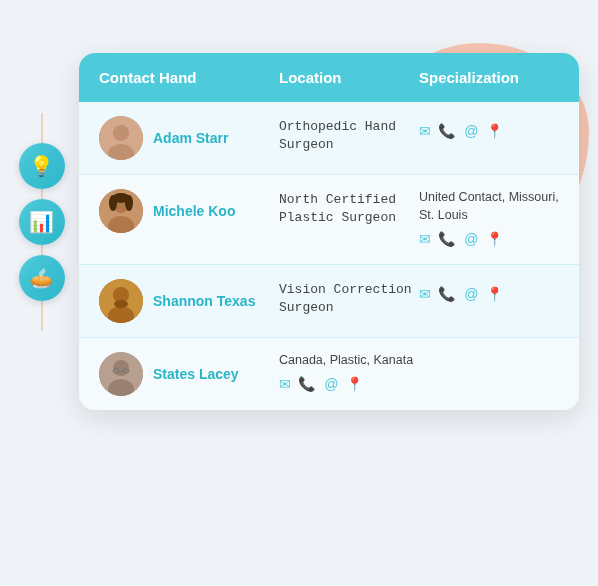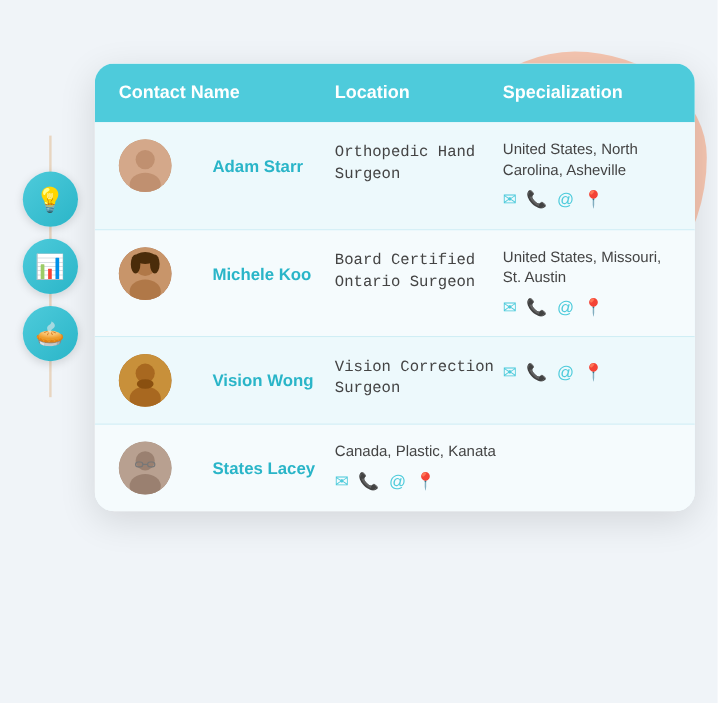--- a/index.html
+++ b/index.html
@@ -139,21 +139,20 @@
     .avatar-adam { background: radial-gradient(circle at 50% 40%, #d4a88a, #b8865e); }
     .avatar-michele { background: radial-gradient(circle at 50% 40%, #c8956a, #a06040); }
     .avatar-shannon { background: radial-gradient(circle at 50% 40%, #c8903a, #a06020); }
     .avatar-james { background: radial-gradient(circle at 50% 40%, #b8a090, #9a8070); }
 
     .contact-name {
       font-weight: 700;
       color: #2ab5c8;
       font-size: 14px;
       line-height: 1.3;
-      margin-left: 24px;
     }
 
     .specialization {
       font-size: 13px;
       color: #444;
       padding-top: 2px;
       line-height: 1.4;
       font-family: Liberation Mono, monospace;
     }
 
@@ -191,41 +190,40 @@
 
   <div class="sidebar">
     <div class="sidebar-icon" title="Insights">💡</div>
     <div class="sidebar-icon" title="Analytics">📊</div>
     <div class="sidebar-icon" title="Reports">🥧</div>
   </div>
 
   <div class="card">
 
     <div class="table-header">
-      <div class="header-cell">Contact Name</div>
+      <div class="header-cell">Contact Hand</div>
       <div class="header-cell">Location</div>
       <div class="header-cell">Specialization</div>
     </div>
 
     <div class="table-body">
 
       <div class="table-row">
         <div class="contact-cell">
           <div class="avatar avatar-adam">
             <svg class="person-svg" viewBox="0 0 44 44" xmlns="http://www.w3.org/2000/svg">
               <circle cx="22" cy="22" r="22" fill="#d4a88a"></circle>
               <circle cx="22" cy="17" r="8" fill="#c09070"></circle>
               <ellipse cx="22" cy="38" rx="13" ry="10" fill="#c09070"></ellipse>
             </svg>
           </div>
           <div class="contact-name">Adam Starr</div>
         </div>
         <div class="specialization">Orthopedic Hand Surgeon</div>
         <div class="location-cell">
-          <div>United States, North Carolina, Asheville</div>
           <div class="contact-icons">
             <span class="contact-icon">✉</span>
             <span class="contact-icon">📞</span>
             <span class="contact-icon">@</span>
             <span class="contact-icon">📍</span>
           </div>
         </div>
       </div>
 
       <div class="table-row">
@@ -236,44 +234,44 @@
               <circle cx="22" cy="16" r="8" fill="#b07848"></circle>
               <ellipse cx="22" cy="37" rx="13" ry="10" fill="#b07848"></ellipse>
 
               <ellipse cx="22" cy="9" rx="9" ry="5" fill="#4a2c0a"></ellipse>
               <ellipse cx="14" cy="14" rx="4" ry="8" fill="#4a2c0a"></ellipse>
               <ellipse cx="30" cy="14" rx="4" ry="8" fill="#4a2c0a"></ellipse>
             </svg>
           </div>
           <div class="contact-name">Michele Koo</div>
         </div>
-        <div class="specialization">Board Certified Ontario Surgeon</div>
+        <div class="specialization">North Certified Plastic Surgeon</div>
         <div class="location-cell">
-          <div>United States, Missouri, St. Austin</div>
+          <div>United Contact, Missouri, St. Louis</div>
           <div class="contact-icons">
             <span class="contact-icon">✉</span>
             <span class="contact-icon">📞</span>
             <span class="contact-icon">@</span>
             <span class="contact-icon">📍</span>
           </div>
         </div>
       </div>
 
       <div class="table-row">
         <div class="contact-cell">
           <div class="avatar avatar-shannon">
             <svg class="person-svg" viewBox="0 0 44 44" xmlns="http://www.w3.org/2000/svg">
               <circle cx="22" cy="22" r="22" fill="#c8903a"></circle>
               <circle cx="22" cy="16" r="8" fill="#a86820"></circle>
               <ellipse cx="22" cy="37" rx="13" ry="10" fill="#a86820"></ellipse>
 
               <ellipse cx="22" cy="25" rx="7" ry="4" fill="#8a5010"></ellipse>
             </svg>
           </div>
-          <div class="contact-name">Vision Wong</div>
+          <div class="contact-name">Shannon Texas</div>
         </div>
         <div class="specialization">Vision Correction Surgeon</div>
         <div class="location-cell">
           <div class="contact-icons">
             <span class="contact-icon">✉</span>
             <span class="contact-icon">📞</span>
             <span class="contact-icon">@</span>
             <span class="contact-icon">📍</span>
           </div>
         </div>

